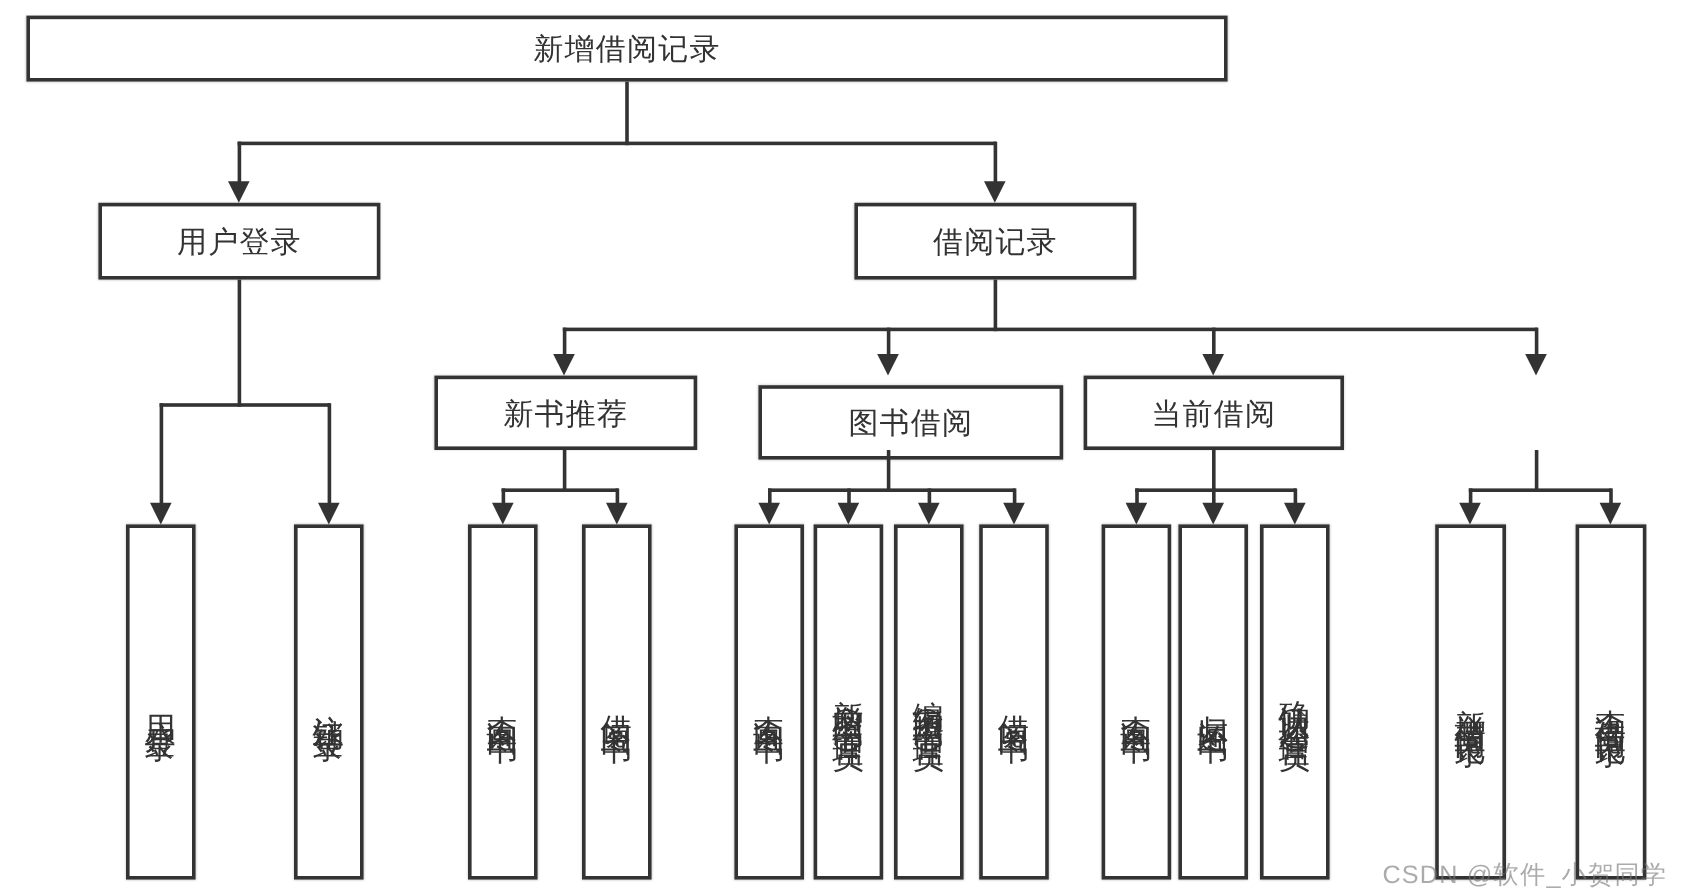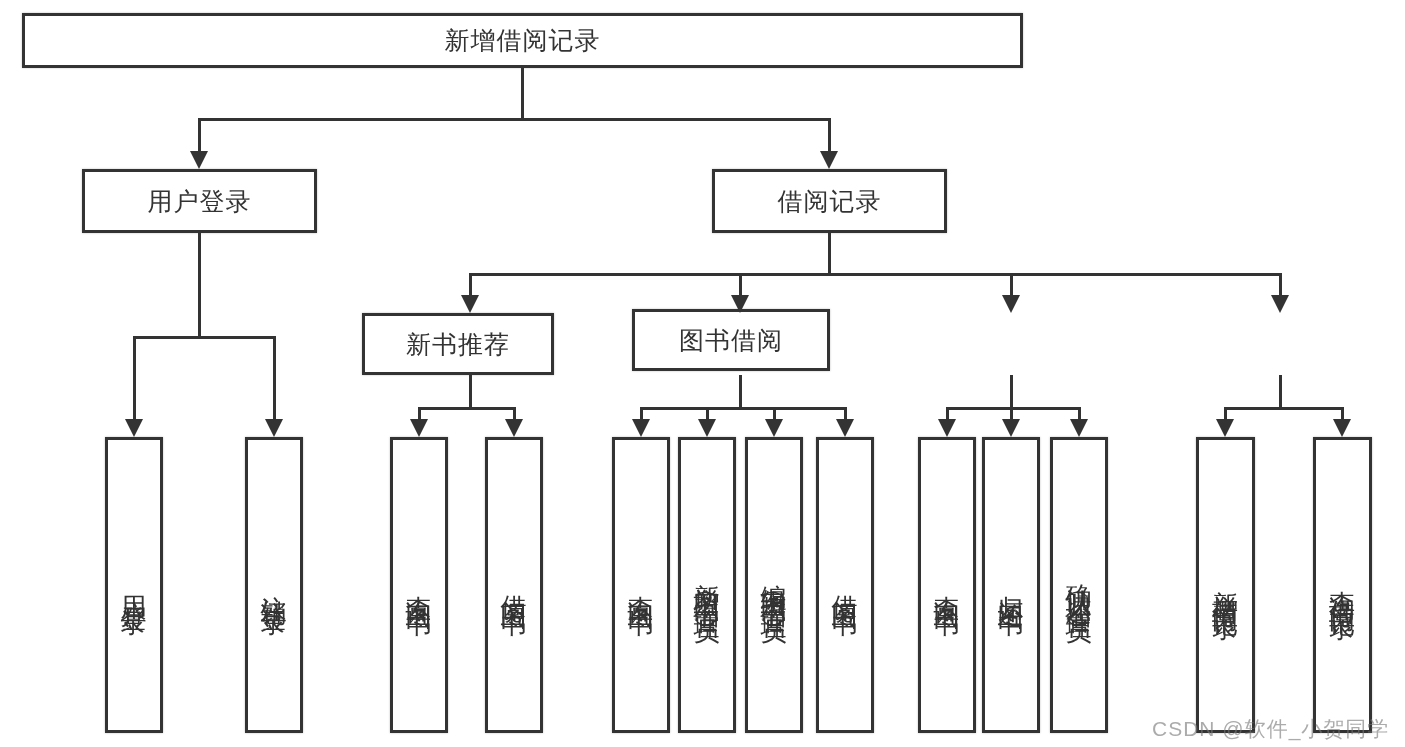--- a/index.html
+++ b/index.html
@@ -77,24 +77,25 @@
 <body>
 
 <div class="canvas">
 
   <div class="node" style="left:22px; top:13px; width:1001px; height:55px;">新增借阅记录</div>
 
   <div class="node" style="left:82px; top:169px; width:235px; height:64px;">用户登录</div>
 
   <div class="node" style="left:712px; top:169px; width:235px; height:64px;">借阅记录</div>
 
-  <div class="node" style="left:362px; top:313px; width:192px; height:62px;">新书推荐</div>
-
-  <div class="node" style="left:632px; top:309px; width:198px; height:62px;">图书借阅</div>
-
+  <div class="node" style="left:362px; top:313px; width:219px; height:62px;">新书推荐</div>
+
+  <div class="node" style="left:632px; top:321px; width:254px; height:62px;">图书借阅</div>
+
+  <div class="node" style="left:903px; top:313px; width:217px; height:62px;">当前借阅</div>
 
 
   <div class="leaf" style="left:105px;">
     <span>用户登录</span>
     </div>
   <div class="leaf" style="left:245px;">
     <span>注销登录</span>
     </div>
 
   <div class="leaf" style="left:390px;">

